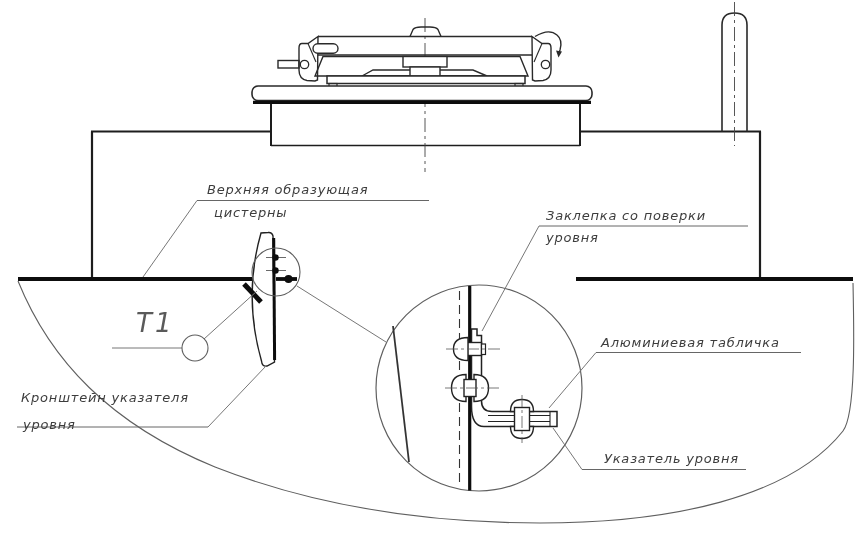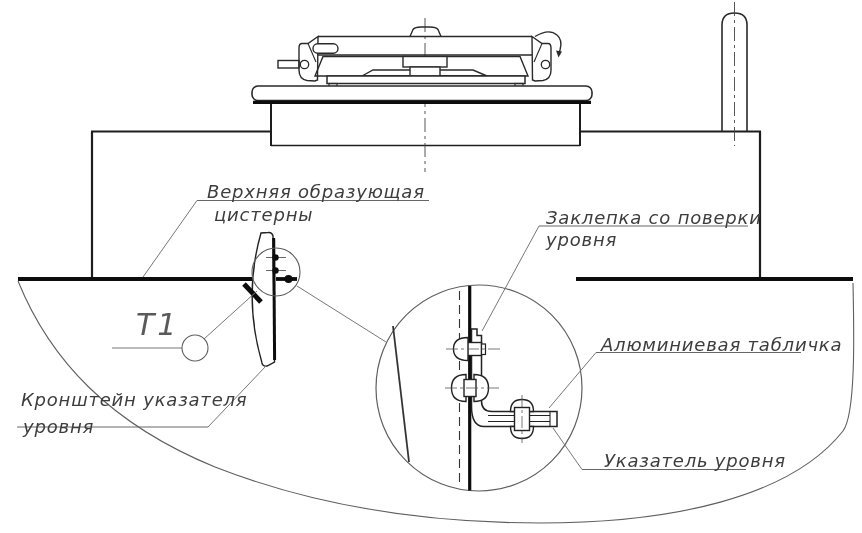--- a/index.html
+++ b/index.html
@@ -2,25 +2,25 @@
 <html><head>
 <meta charset="utf-8">
 <style>
   html,body{margin:0;padding:0;background:#fff;}
   #stage{
     position:relative;width:862px;height:533px;background:#ffffff;
     font-family:"DejaVu Sans","Liberation Sans",sans-serif;overflow:hidden;
   }
   #stage svg{position:absolute;left:0;top:0;}
   .lbl{
-    position:absolute;font-style:italic;color:#3d3d3d;font-size:18px;
+    position:absolute;font-style:italic;color:#3d3d3d;font-size:13px;
     letter-spacing:0.8px;white-space:nowrap;line-height:1;
   }
   .t1{
-    position:absolute;font-style:italic;color:#5a5a5a;font-size:30px;
+    position:absolute;font-style:italic;color:#5a5a5a;font-size:26px;
     letter-spacing:3px;white-space:nowrap;line-height:1;
   }
 </style>
 </head>
 <body>
 
 <div id="stage">
 
   <svg width="862" height="533" viewBox="0 0 862 533">
 

